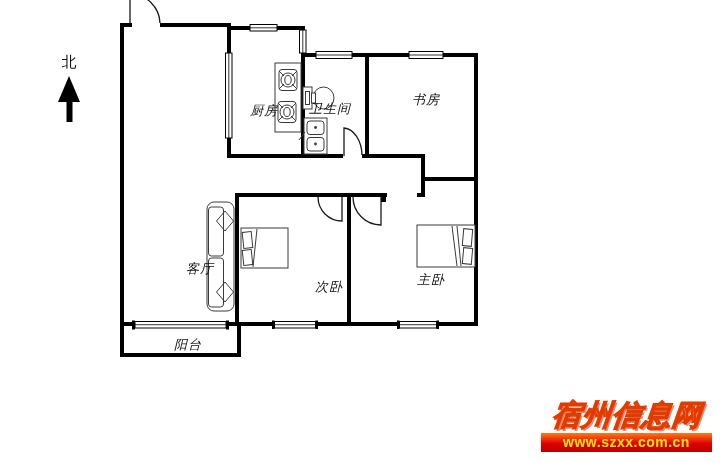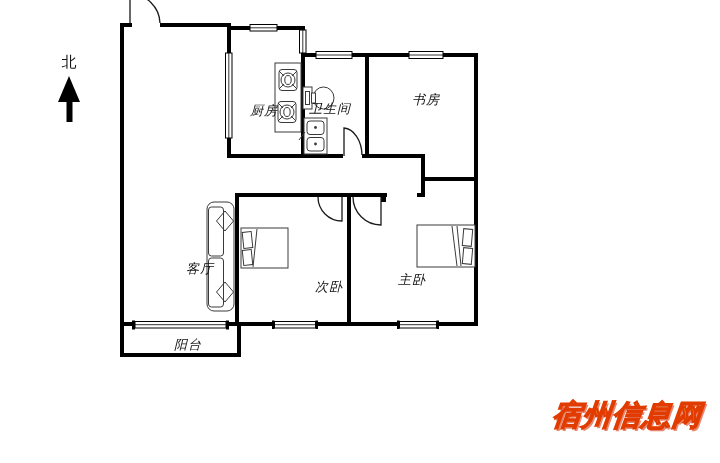--- a/index.html
+++ b/index.html
@@ -194,20 +194,23 @@
     </g>
   </svg>
 
   <div class="north-label" style="left:69px;top:62px;">北</div>
 
   <div class="room-label" style="left:264px;top:111px;">厨房</div>
   <div class="room-label" style="left:330px;top:109px;">卫生间</div>
   <div class="room-label" style="left:426px;top:100px;">书房</div>
   <div class="room-label" style="left:200px;top:269px;">客厅</div>
   <div class="room-label" style="left:329px;top:287px;">次卧</div>
-  <div class="room-label" style="left:412px;top:280px;text-align:center;">主卧</div>
+  <div class="room-label" style="left:431px;top:280px;text-align:center;">主卧</div>
   <div class="room-label" style="left:188px;top:345px;">阳台</div>
 
   <div class="watermark">
     <span class="wm-name">宿州信息网</span>
+    <div class="wm-bar">
+      <span>www.szxx.com.cn</span>
+    </div>
   </div>
 
 </div>
 
 </body></html>

